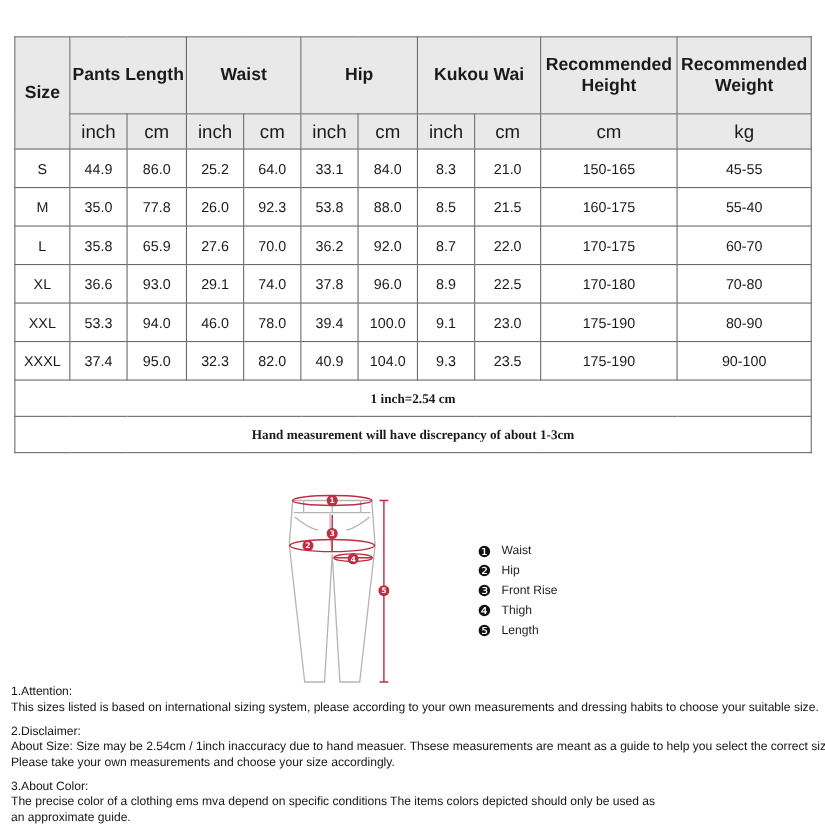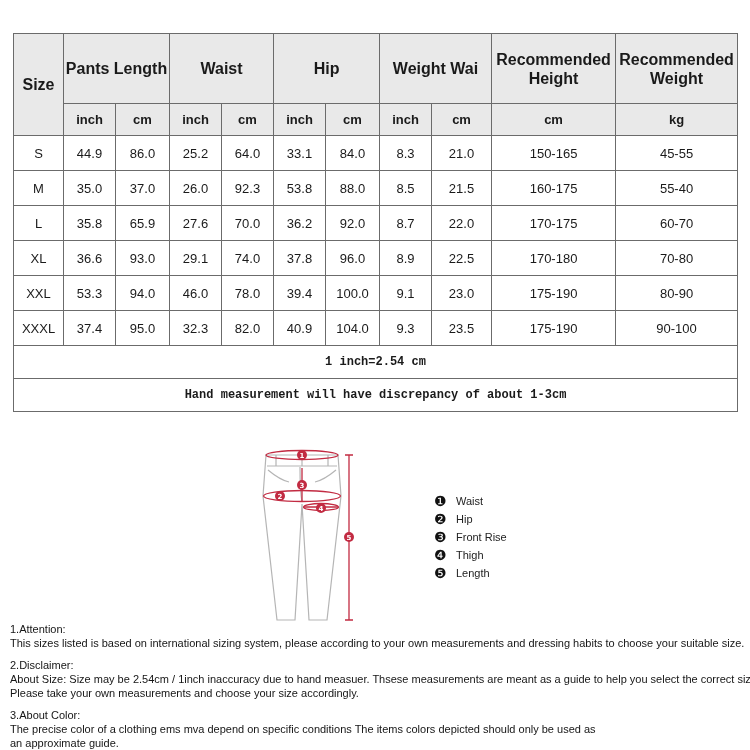--- a/index.html
+++ b/index.html
@@ -8,23 +8,23 @@
 
   
   table.size-chart{position:absolute;left:13px;top:33px;width:724px;
         border-collapse:collapse;table-layout:fixed;}
   .size-chart th,.size-chart td{border:1px solid #6b6b6b;text-align:center;
         vertical-align:middle;padding:0;overflow:hidden;}
   .size-chart thead th{background:#e9e9e9;}
   tr.h1{height:70px}
   tr.h1 th{font-size:16px;font-weight:bold;line-height:19px;}
   tr.h2{height:32px}
-  tr.h2 th{font-size:13px;font-weight:bold;}
+  tr.h2 th{font-size:17px;font-weight:normal;}
   tr.data{height:35px;font-size:13px;}
-  tr.note td{height:32px;font-family:Liberation Mono, monospace;
+  tr.note td{height:32px;font-family:Liberation Serif, serif;
         font-weight:bold;font-size:12px;}
 
   
   .pants-svg{position:absolute;left:262px;top:446px;}
   .legend{position:absolute;left:434px;top:492px;}
   .legend-row{display:flex;align-items:center;height:18px;}
   .lmark{font-size:14px;line-height:14px;color:#111;width:16px;}
   .llabel{font-size:11px;margin-left:6px;color:#222;}
 
   
@@ -50,21 +50,21 @@
         <col style="width:60px">
       <col style="width:124px">
         <col style="width:122px">
     </colgroup>
     <thead>
       <tr class="h1">
         <th rowspan="2">Size</th>
         <th colspan="2">Pants Length</th>
         <th colspan="2">Waist</th>
         <th colspan="2">Hip</th>
-        <th colspan="2">Weight Wai</th>
+        <th colspan="2">Kukou Wai</th>
         <th>Recommended Height</th>
         <th>Recommended Weight</th>
       </tr>
       <tr class="h2">
         <th>inch</th>
         <th>cm</th>
         <th>inch</th>
         <th>cm</th>
         <th>inch</th>
         <th>cm</th>
@@ -84,21 +84,21 @@
         <td>33.1</td>
         <td>84.0</td>
         <td>8.3</td>
         <td>21.0</td>
         <td>150-165</td>
         <td>45-55</td>
       </tr>
       <tr class="data">
         <td>M</td>
         <td>35.0</td>
-        <td>37.0</td>
+        <td>77.8</td>
         <td>26.0</td>
         <td>92.3</td>
         <td>53.8</td>
         <td>88.0</td>
         <td>8.5</td>
         <td>21.5</td>
         <td>160-175</td>
         <td>55-40</td>
       </tr>
       <tr class="data">

